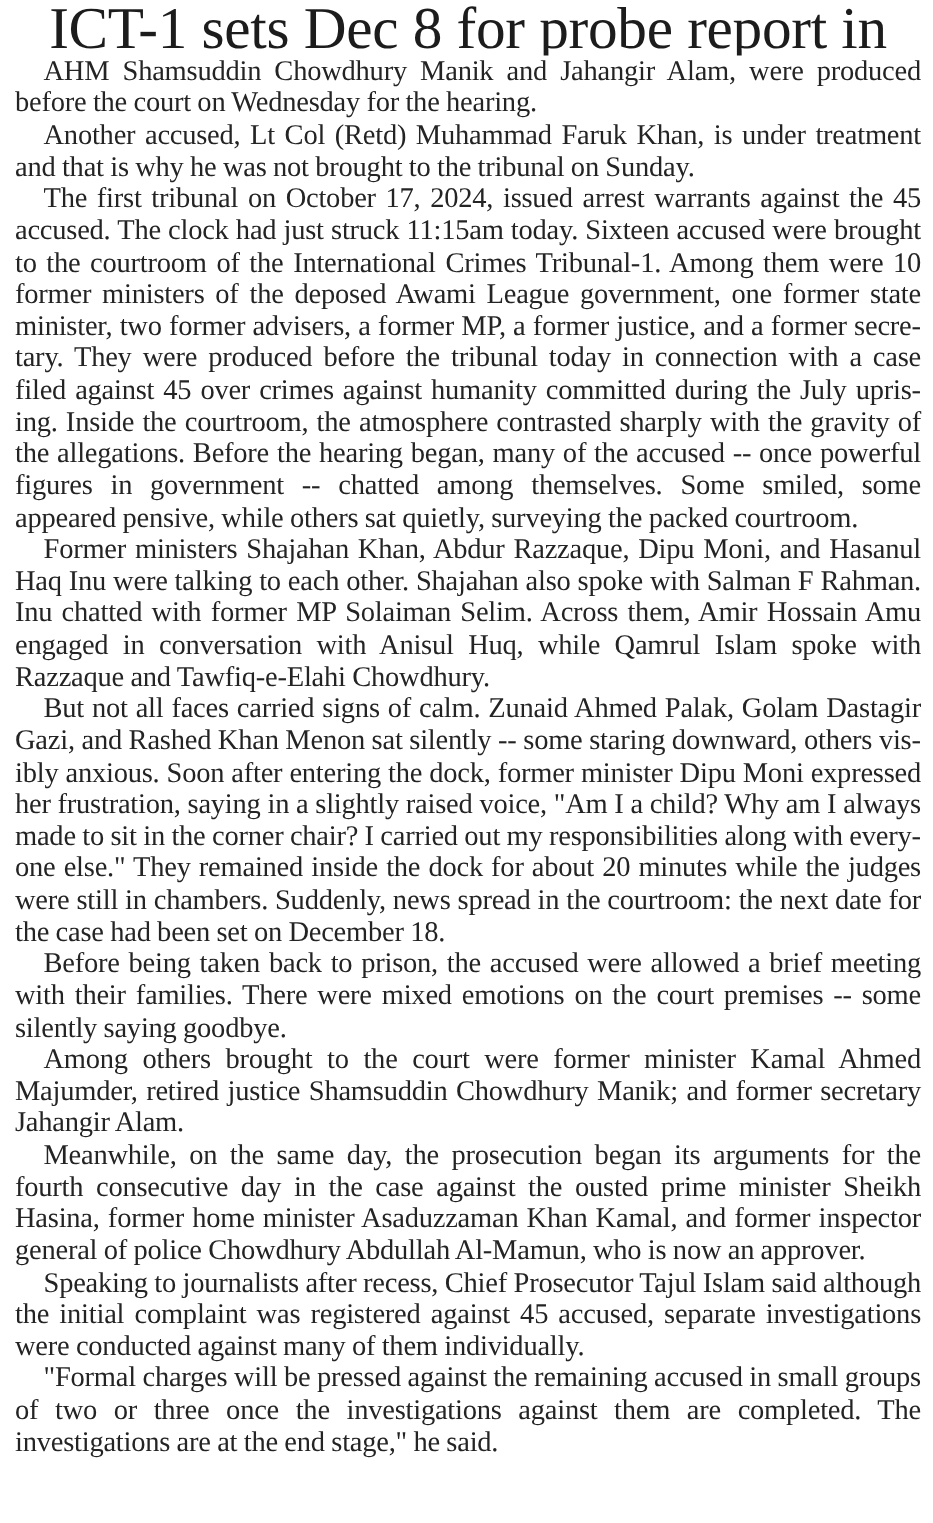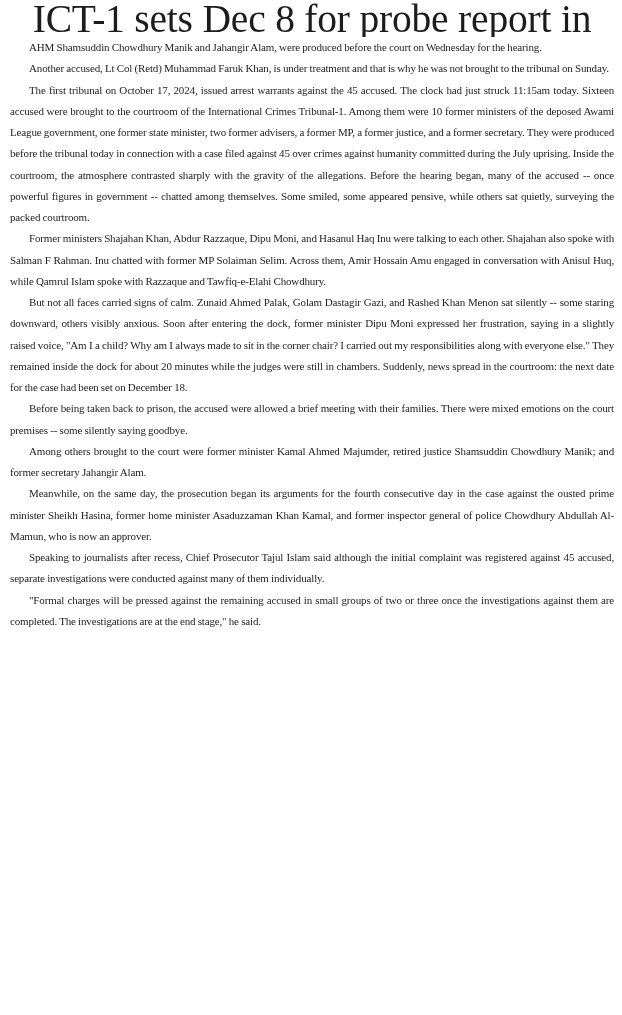--- a/index.html
+++ b/index.html
@@ -29,21 +29,21 @@
     line-height: 40px;
     height: 38px;
     text-align: center;
     color: #1c1c1c;
     letter-spacing: -0.2px;
     white-space: nowrap;
     overflow: hidden;
     margin-top: -1px;
   }
   .body-text {
-    font-size: 11px;
+    font-size: 19px;
     line-height: 21.25px;
     text-align: justify;
     letter-spacing: -0.15px;
     word-spacing: -0.3px;
     hyphens: manual;
   }
   .body-text p {
     margin: 0;
     text-indent: 19px;
   }

